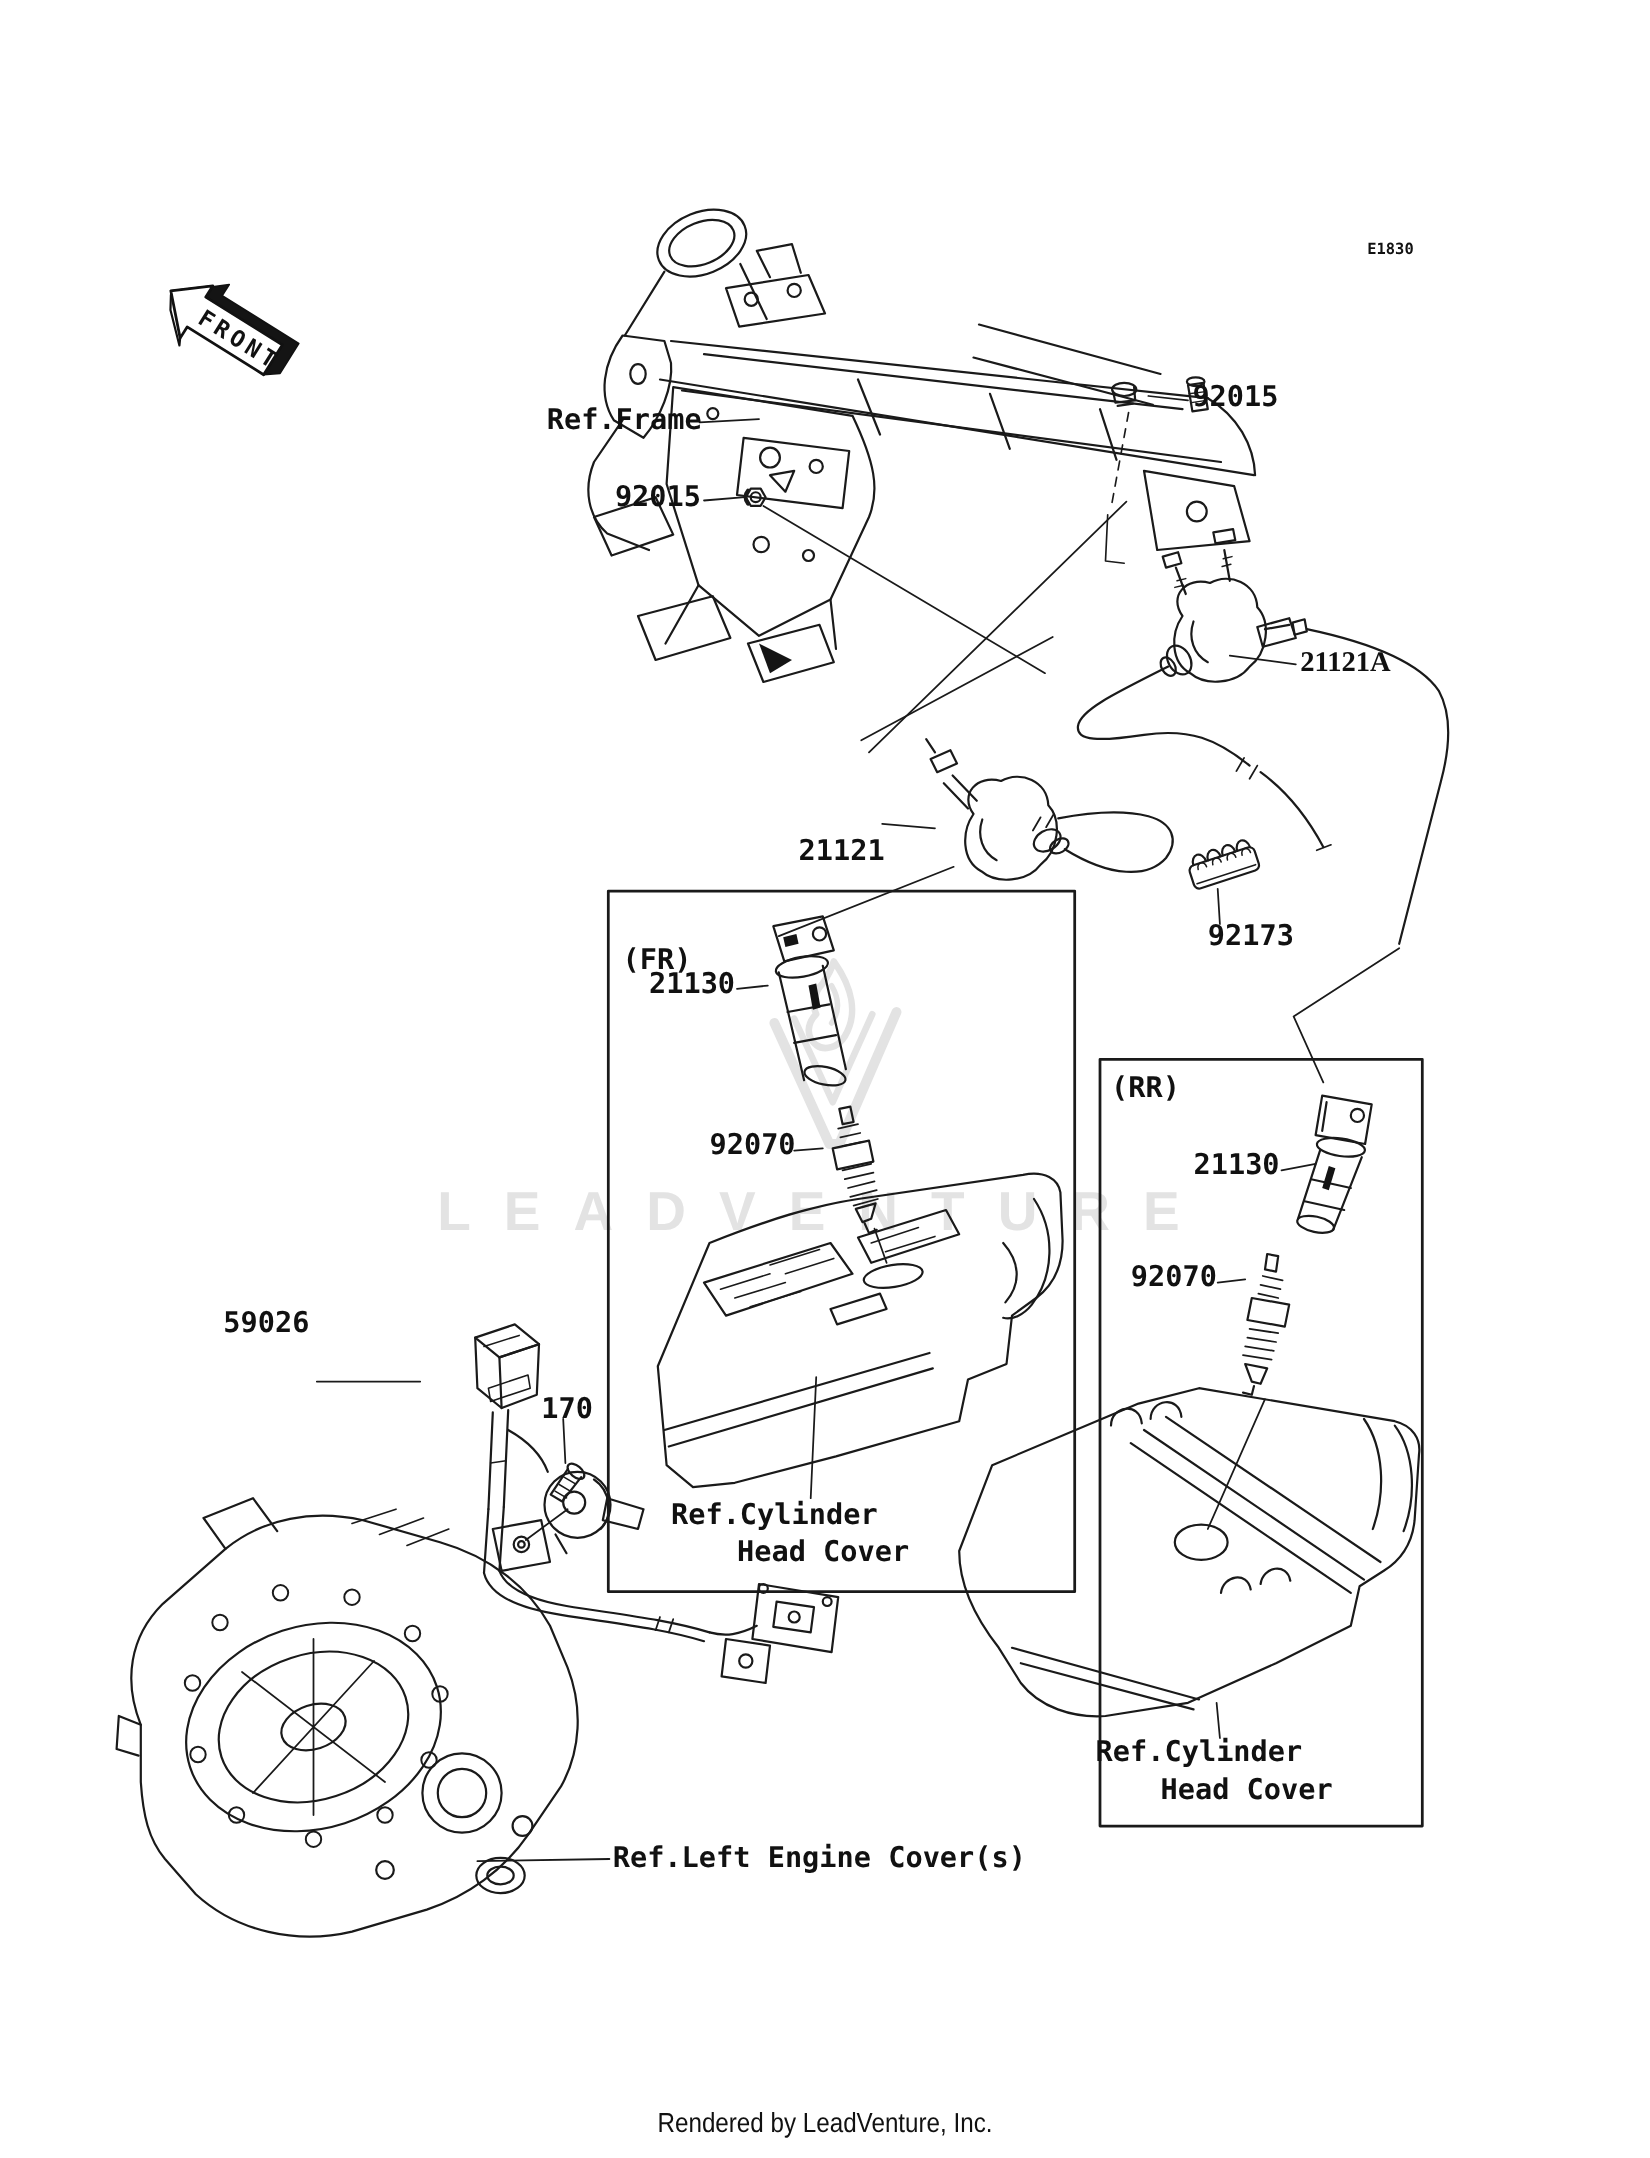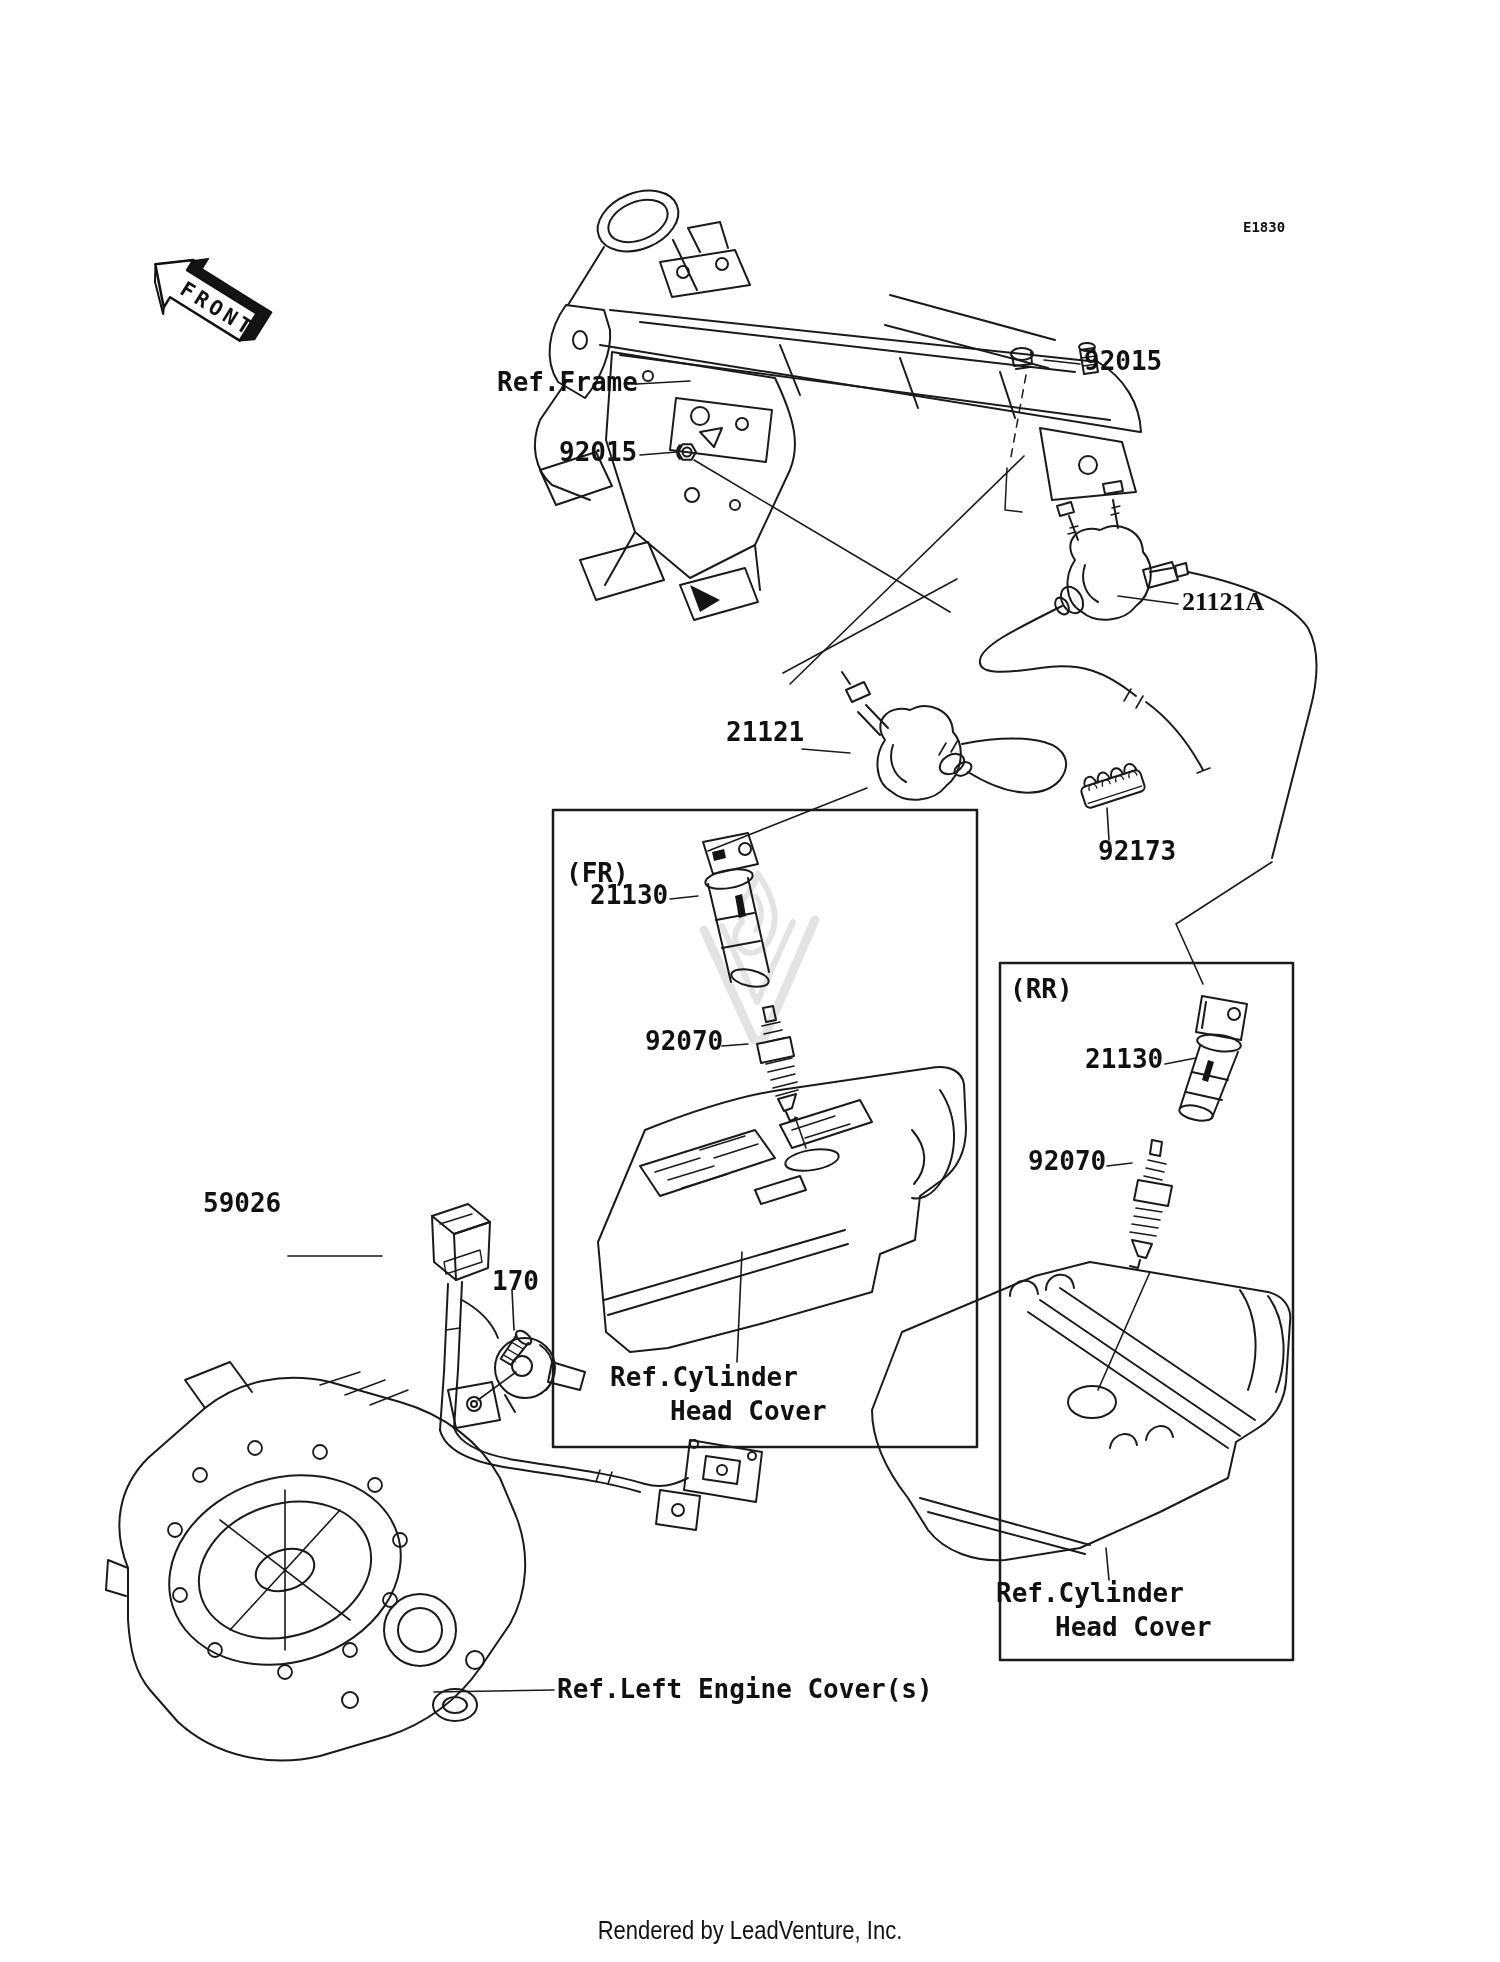--- a/index.html
+++ b/index.html
@@ -14,20 +14,21 @@
       letter-spacing:30px;color:#e3e3e3;white-space:nowrap;z-index:0;}
   .footer{position:absolute;top:1916px;left:50%;transform:translateX(-50%) scaleX(0.88);
       font-family:"Liberation Sans",sans-serif;font-size:25px;color:#111;white-space:nowrap;}
   .lab{z-index:3;}
 </style>
 </head>
 <body>
 
 <div class="canvas">
 
+  <div class="wm-text">LEADVENTURE</div>
 
   <svg class="art" width="1500" height="1962" viewBox="0 0 1500 1962" fill="none" stroke="#1a1a1a" stroke-width="2" stroke-linecap="round" stroke-linejoin="round">
 
     <g stroke="#e3e3e3" stroke-width="9">
       <path d="M704,930 L754,1040 L763,1040 L815,920"></path>
       <path d="M722,926 L757,1002 L793,922" stroke-width="6"></path>
       <path d="M758,874 C775,898 780,922 768,942 C762,952 750,956 742,950 C732,942 734,930 742,922 C738,914 740,902 748,894 C752,888 756,882 758,874 Z" stroke-width="6"></path>
       <path d="M756,896 C763,908 763,920 756,930" stroke-width="5"></path>
     </g>
 
@@ -301,21 +302,21 @@
   <div class="co small lab" style="left:1243px;top:220px;">E1830</div>
 
   <div class="co lab" style="left:497px;top:369px;text-align:right;">Ref.Frame</div>
 
   <div class="co lab" style="left:559px;top:439px;">92015</div>
 
   <div class="co lab" style="left:1084px;top:348px;">92015</div>
 
   <div class="co lab" style="left:1182px;top:588px;font-family:Liberation Serif, serif;">21121A</div>
 
-  <div class="co lab" style="left:726px;top:719px;text-align:right;">21121</div>
+  <div class="co lab" style="left:726px;top:761px;text-align:right;">21121</div>
 
   <div class="co lab" style="left:1098px;top:838px;">92173</div>
 
   <div class="co lab" style="left:566px;top:860px;">(FR)</div>
 
   <div class="co lab" style="left:590px;top:882px;">21130</div>
 
   <div class="co lab" style="left:645px;top:1028px;">92070</div>
 
   <div class="co lab" style="left:610px;top:1364px;">Ref.Cylinder</div>

